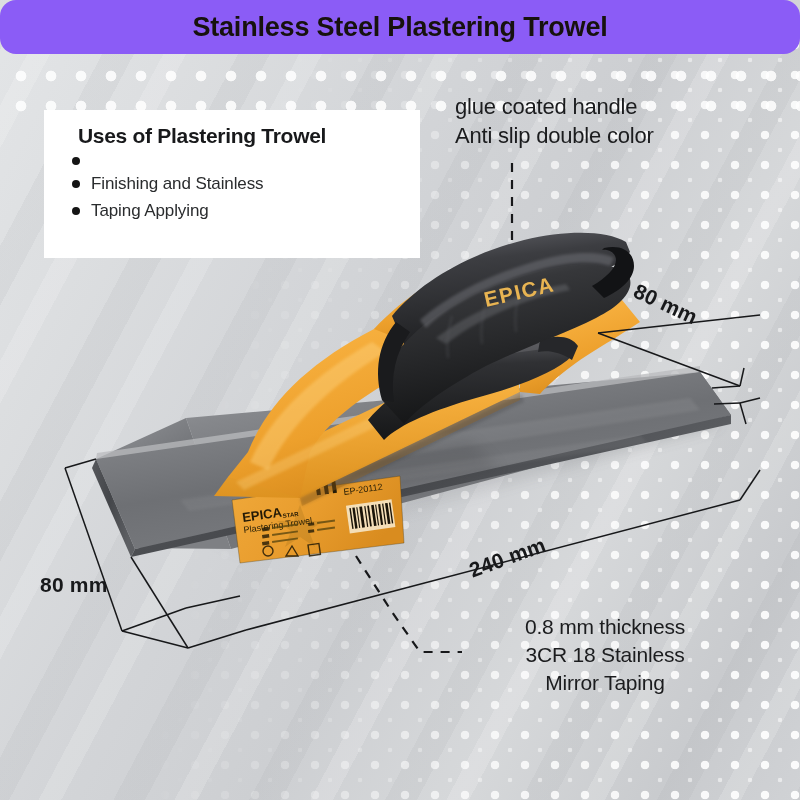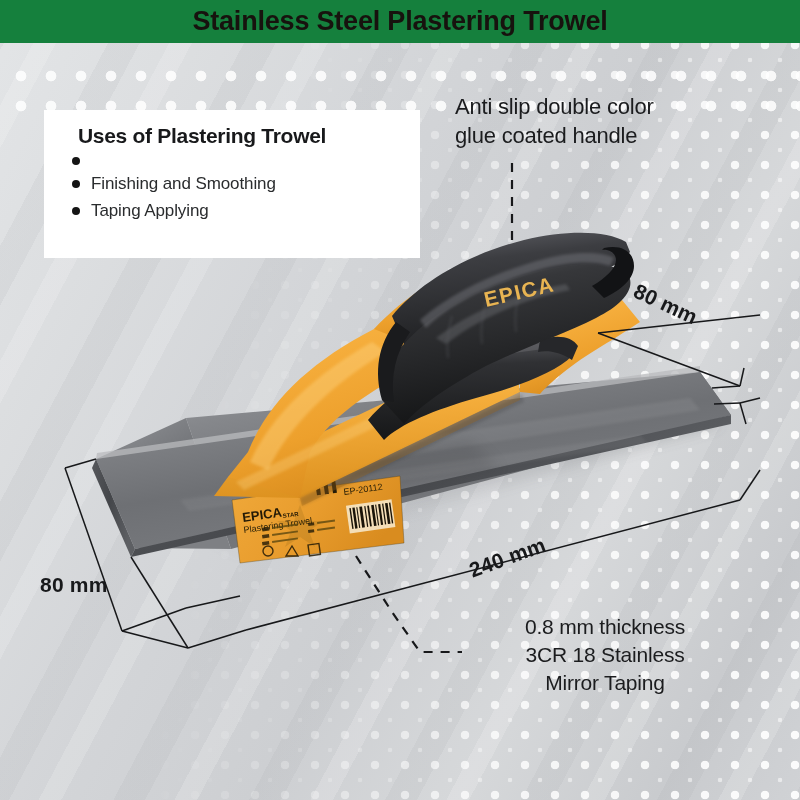--- a/index.html
+++ b/index.html
@@ -84,26 +84,27 @@
       radial-gradient(circle at 50% 50%, rgba(255,255,255,0.95) 5.0px, rgba(255,255,255,0) 5.7px);
     background-size: 30px 30px;
     background-position: 6px 4px;
     opacity: .9;
   }
 
   
   .header-banner {
     position: absolute;
     left: 0; top: 0;
-    width: 800px; height: 43px;
-    background: #15803d;
+    width: 800px; height: 54px;
+    background: #8b5cf6;
     display: flex;
     align-items: center;
     justify-content: center;
     z-index: 40;
+    border-radius: 16px;
   }
   .header-title {
     font-size: 27px;
     font-weight: 700;
     color: #17120e;
     letter-spacing: -0.2px;
     white-space: nowrap;
   }
 
   
@@ -464,32 +465,32 @@
   </div>
 
   <div class="uses-box">
     <div class="uses-heading">Uses of Plastering Trowel</div>
     <ul class="uses-list">
       <li class="uses-item">
         <span class="bullet"></span>
       </li>
       <li class="uses-item">
         <span class="bullet"></span>
-        <span>Finishing and Smoothing</span>
+        <span>Finishing and Stainless</span>
       </li>
       <li class="uses-item">
         <span class="bullet"></span>
         <span>Taping Applying</span>
       </li>
     </ul>
   </div>
 
   <div class="callout callout-handle">
+    <div>glue coated handle</div>
     <div>Anti slip double color</div>
-    <div>glue coated handle</div>
   </div>
 
   <div class="callout callout-material">
     <div>0.8 mm thickness</div>
     <div>3CR 18 Stainless</div>
     <div>Mirror Taping</div>
   </div>
 
   <div class="dim-label dim-80-right">80 mm</div>
   <div class="dim-label dim-80-left">80 mm</div>

